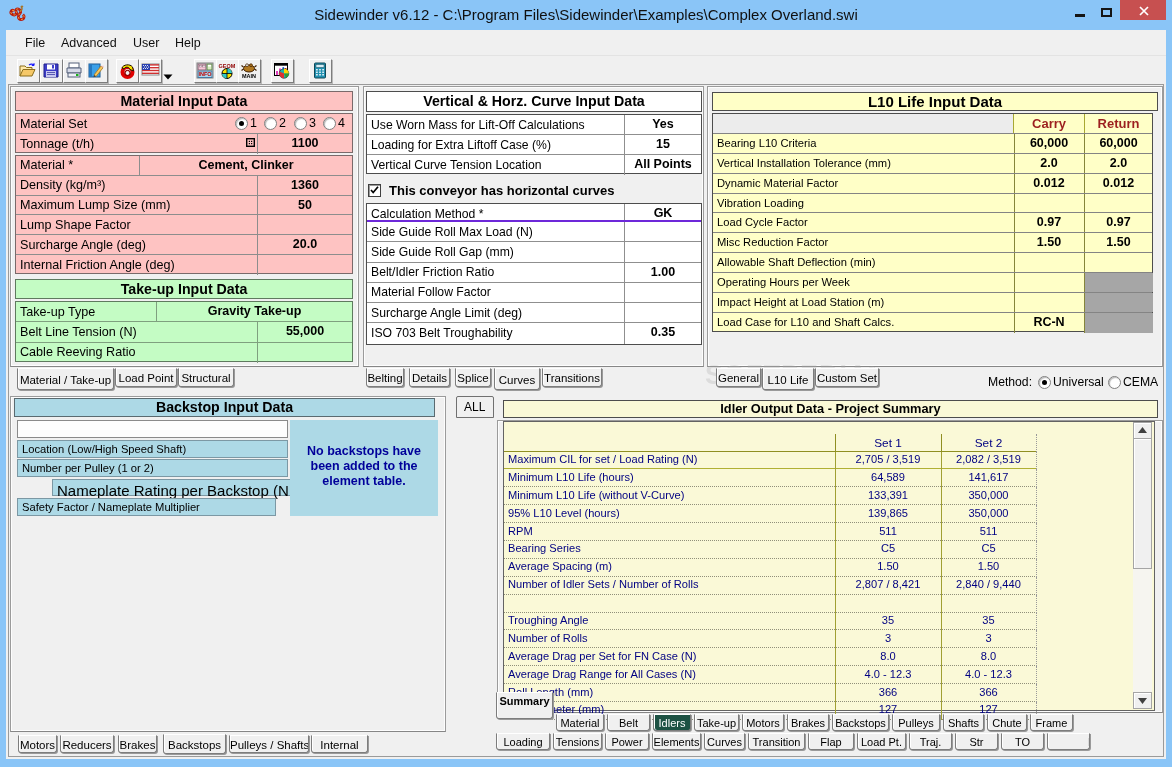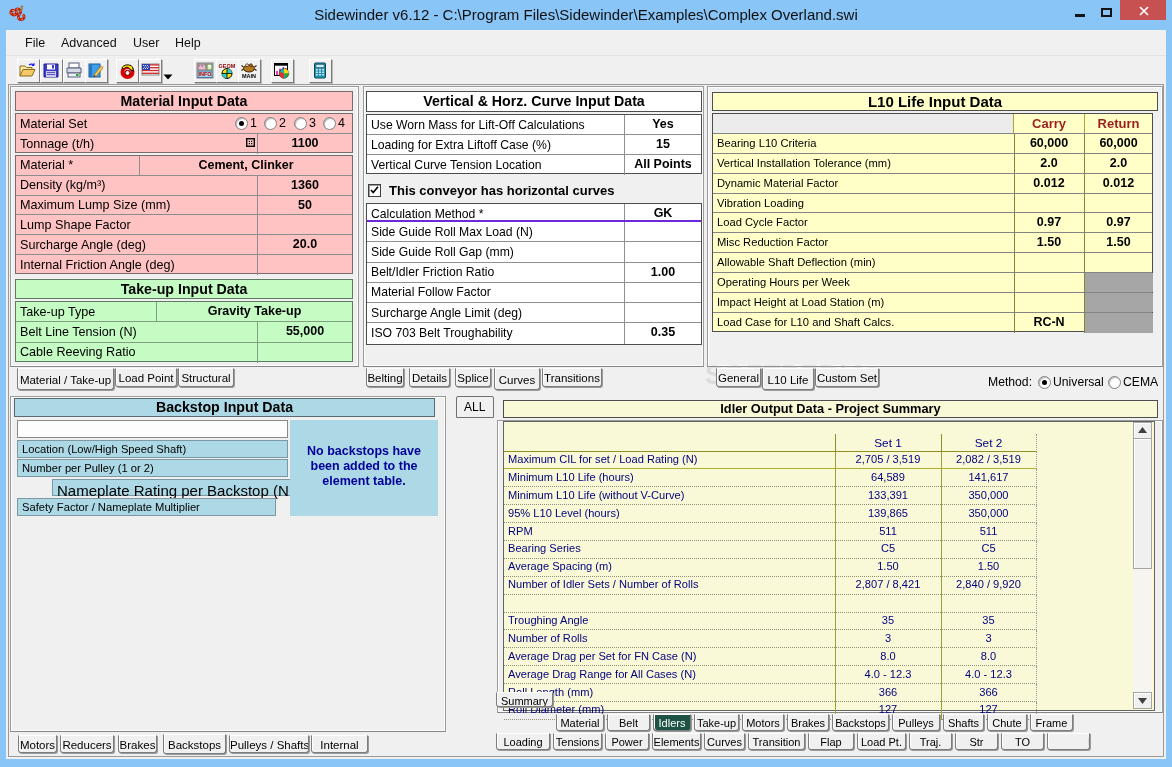--- a/index.html
+++ b/index.html
@@ -494,21 +494,21 @@
 <div class="abs" style="left:437px;top:0;bottom:0;width:1px;background:#a0a033;"></div>
 <div class="abs" style="left:437px;top:1.5px;width:95px;text-align:center;">1.50</div>
 <div class="abs" style="left:532px;top:0;bottom:0;width:1px;border-left:1px dotted #999;"></div>
 </div>
 <div class="trow navy" style="height:17.90px;font-size:11.1px;">
 <div class="abs" style="left:0;bottom:0;width:533px;height:1px;box-sizing:border-box;border-bottom:1px dotted #90907a;"></div>
 <div class="lab" style="top:1.5px;">Number of Idler Sets / Number of Rolls</div>
 <div class="abs" style="left:331px;top:0;bottom:0;width:1px;background:#a0a033;"></div>
 <div class="abs" style="left:331px;top:1.5px;width:106px;text-align:center;">2,807 / 8,421</div>
 <div class="abs" style="left:437px;top:0;bottom:0;width:1px;background:#a0a033;"></div>
-<div class="abs" style="left:437px;top:1.5px;width:95px;text-align:center;">2,840 / 9,920</div>
+<div class="abs" style="left:437px;top:1.5px;width:95px;text-align:center;">2,840 / 9,440</div>
 <div class="abs" style="left:532px;top:0;bottom:0;width:1px;border-left:1px dotted #999;"></div>
 </div>
 <div class="trow navy" style="height:17.90px;font-size:11.1px;">
 <div class="abs" style="left:0;bottom:0;width:533px;height:1px;box-sizing:border-box;border-bottom:1px dotted #90907a;"></div>
 <div class="lab" style="top:1.5px;"></div>
 <div class="abs" style="left:331px;top:0;bottom:0;width:1px;background:#a0a033;"></div>
 <div class="abs" style="left:331px;top:1.5px;width:106px;text-align:center;"></div>
 <div class="abs" style="left:437px;top:0;bottom:0;width:1px;background:#a0a033;"></div>
 <div class="abs" style="left:437px;top:1.5px;width:95px;text-align:center;"></div>
 <div class="abs" style="left:532px;top:0;bottom:0;width:1px;border-left:1px dotted #999;"></div>
@@ -570,21 +570,21 @@
 </div>
 <div class="abs" style="left:1133px;top:422px;width:19px;height:287px;background:#f6f5f0;">
 <div class="abs" style="left:0;top:0;width:19px;height:17px;background:#f0f0f0;border:1px solid #a5a5a5;box-shadow:inset 1px 1px 0 #fff;"><svg width="17" height="15" viewBox="0 0 17 15">
         <path d="M8.5 4 L13 10 L4 10 Z" fill="#404040"></path>
       </svg></div>
 <div class="abs" style="left:0;top:16px;width:19px;height:131px;background:#f0f0f0;border:1px solid #a5a5a5;box-shadow:inset 1px 1px 0 #fff;"></div>
 <div class="abs" style="left:0;bottom:0;width:19px;height:17px;background:#f0f0f0;border:1px solid #a5a5a5;box-shadow:inset 1px 1px 0 #fff;"><svg width="17" height="15" viewBox="0 0 17 15">
         <path d="M8.5 11 L13 5 L4 5 Z" fill="#404040"></path>
       </svg></div>
 </div>
-<div class="tab" style="left:496px;top:692px;width:57px;height:15px;line-height:16px;font-size:11px;">Summary</div>
+<div class="tab" style="left:496px;top:692px;width:57px;height:27px;line-height:16px;font-size:11px;font-weight:bold;">Summary</div>
 <div class="tab" style="left:556px;top:714px;width:48px;height:17px;line-height:16px;font-size:11px;">Material</div>
 <div class="tab" style="left:607px;top:714px;width:43px;height:17px;line-height:16px;font-size:11px;">Belt</div>
 <div class="tab" style="left:653px;top:714px;width:38px;height:17px;line-height:17px;background:#1d5244;color:#fff;font-size:11px;">Idlers</div>
 <div class="tab" style="left:694px;top:714px;width:45px;height:17px;line-height:16px;font-size:11px;">Take-up</div>
 <div class="tab" style="left:742px;top:714px;width:42px;height:17px;line-height:16px;font-size:11px;">Motors</div>
 <div class="tab" style="left:787px;top:714px;width:42px;height:17px;line-height:16px;font-size:11px;">Brakes</div>
 <div class="tab" style="left:832px;top:714px;width:57px;height:17px;line-height:16px;font-size:11px;">Backstops</div>
 <div class="tab" style="left:892px;top:714px;width:48px;height:17px;line-height:16px;font-size:11px;">Pulleys</div>
 <div class="tab" style="left:943px;top:714px;width:41px;height:17px;line-height:16px;font-size:11px;">Shafts</div>
 <div class="tab" style="left:987px;top:714px;width:40px;height:17px;line-height:16px;font-size:11px;">Chute</div>

